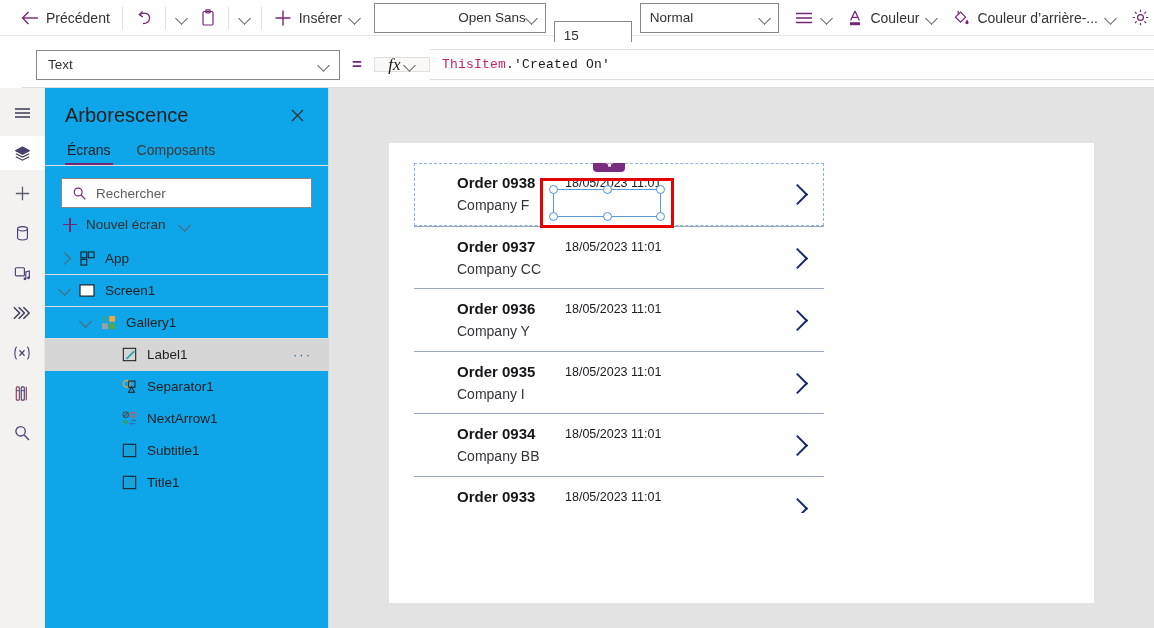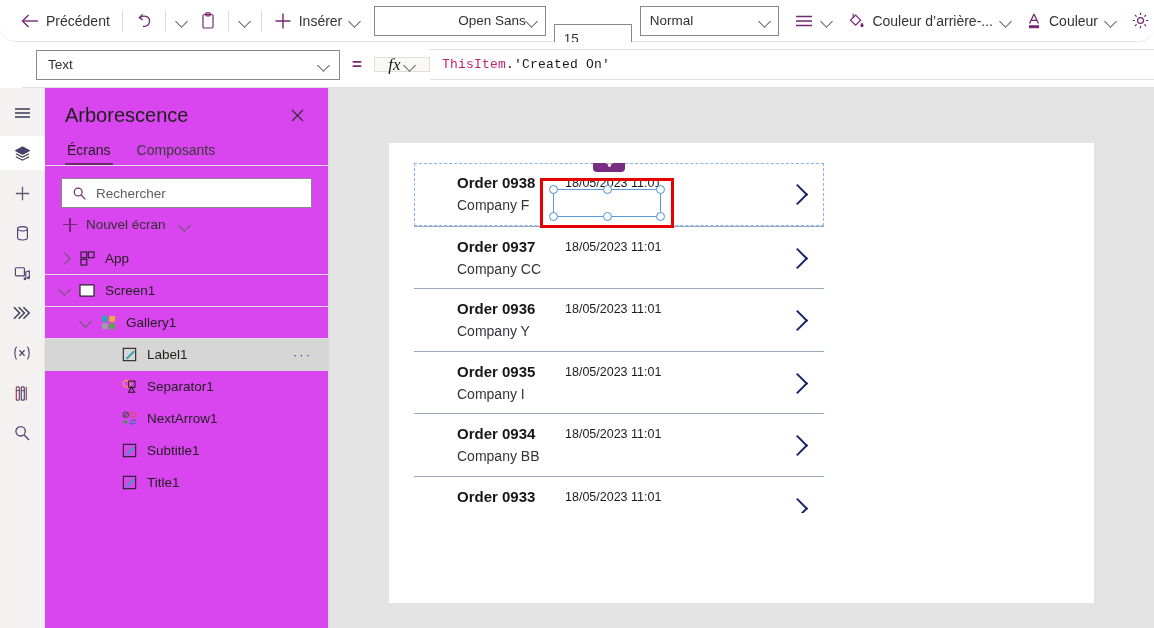--- a/index.html
+++ b/index.html
@@ -8,27 +8,26 @@
     width: 1154px; height: 628px;
     overflow: hidden;
     background: #ffffff;
     font-family: "Liberation Sans", sans-serif;
     -webkit-font-smoothing: antialiased;
   }
   #app { position: relative; width: 1154px; height: 628px; }
 
   
   .cmdbar {
-    position: absolute; left: 0; top: 0; width: 1154px; height: 42px;
+    position: absolute; left: 0; top: 0; width: 1154px; height: 36px;
     background: #ffffff;
     border-bottom: 1px solid #e6e6e6;
     display: flex; align-items: center;
     padding-left: 14px;
     gap: 0px;
-    border-radius: 15px;
   }
   .cmd-item {
     display: flex; align-items: center; gap: 7px;
     height: 32px; padding: 0 7px; cursor: default;
     color: #333333; font-size: 14px; white-space: nowrap;
   }
   .cmd-sep {
     width: 1px; height: 22px; background: #e1dfdd; margin: 0 5px;
   }
   .chev {
@@ -101,21 +100,21 @@
   .rail-btn {
     width: 45px; height: 34px; display: flex; align-items: center;
     justify-content: center; cursor: default; position: relative;
   }
   .rail-btn.active { background: #ffffff; }
   .rail-btn svg { display: block; }
 
   
   .treepanel {
     position: absolute; left: 45px; top: 88px; width: 284px; height: 540px;
-    background: #d946ef; border-right: 1px solid #d6d6d6;
+    background: #0ea5e9; border-right: 1px solid #d6d6d6;
   }
   .tree-head {
     display: flex; align-items: center; justify-content: space-between;
     padding: 14px 18px 6px 20px;
   }
   .tree-title { font-size: 20px; color: #201f1e; }
   .closex {
     width: 26px; height: 26px; display:flex; align-items:center;
     justify-content:center; cursor: default; color:#323130; font-size:17px;
     line-height: 1;
@@ -314,35 +313,35 @@
     </div>
 
     <div class="cmd-item" style="margin-left:8px;">
       <svg width="20" height="16" viewBox="0 0 20 16">
         <path d="M2 3.5 H18 M2 8 H18 M2 12.5 H18" stroke="#742774" stroke-width="1.4" fill="none"></path>
       </svg>
       <span class="chev gray"></span>
     </div>
 
     <div class="cmd-item">
+      <svg width="16" height="18" viewBox="0 0 16 18">
+        <path d="M8 2 L3.6 11.5 M8 2 L12.4 11.5 M5.3 8.3 H10.7" fill="none" stroke="#742774" stroke-width="1.3"></path>
+        <rect x="3" y="13.2" width="10" height="3" fill="#742774"></rect>
+      </svg>
+      <span>Couleur</span>
+      <span class="chev gray"></span>
+    </div>
+
+    <div class="cmd-item">
       <svg width="18" height="18" viewBox="0 0 18 18">
         <path d="M3.5 8.2 L8.6 3.1 L13.6 8.2 L8.6 13.2 Z" fill="none" stroke="#742774" stroke-width="1.2"></path>
         <path d="M6.2 5.6 L6.2 1.8" fill="none" stroke="#742774" stroke-width="1.2"></path>
         <path d="M15 10.5 C15 10.5 16.6 12.6 16.6 13.6 A1.6 1.6 0 0 1 13.4 13.6 C13.4 12.6 15 10.5 15 10.5 Z" fill="#742774"></path>
       </svg>
       <span>Couleur d’arrière-...</span>
-      <span class="chev gray"></span>
-    </div>
-
-    <div class="cmd-item">
-      <svg width="16" height="18" viewBox="0 0 16 18">
-        <path d="M8 2 L3.6 11.5 M8 2 L12.4 11.5 M5.3 8.3 H10.7" fill="none" stroke="#742774" stroke-width="1.3"></path>
-        <rect x="3" y="13.2" width="10" height="3" fill="#742774"></rect>
-      </svg>
-      <span>Couleur</span>
       <span class="chev gray"></span>
     </div>
 
     <div class="cmd-item" style="padding-right:4px;">
       <svg width="19" height="19" viewBox="0 0 20 20">
         <circle cx="10" cy="10" r="3.1" fill="none" stroke="#742774" stroke-width="1.3"></circle>
         <path d="M10 1.8 v2.4 M10 15.8 v2.4 M1.8 10 h2.4 M15.8 10 h2.4
                  M4.2 4.2 l1.7 1.7 M14.1 14.1 l1.7 1.7
                  M15.8 4.2 l-1.7 1.7 M5.9 14.1 l-1.7 1.7" stroke="#742774" stroke-width="1.3" fill="none"></path>
       </svg>

